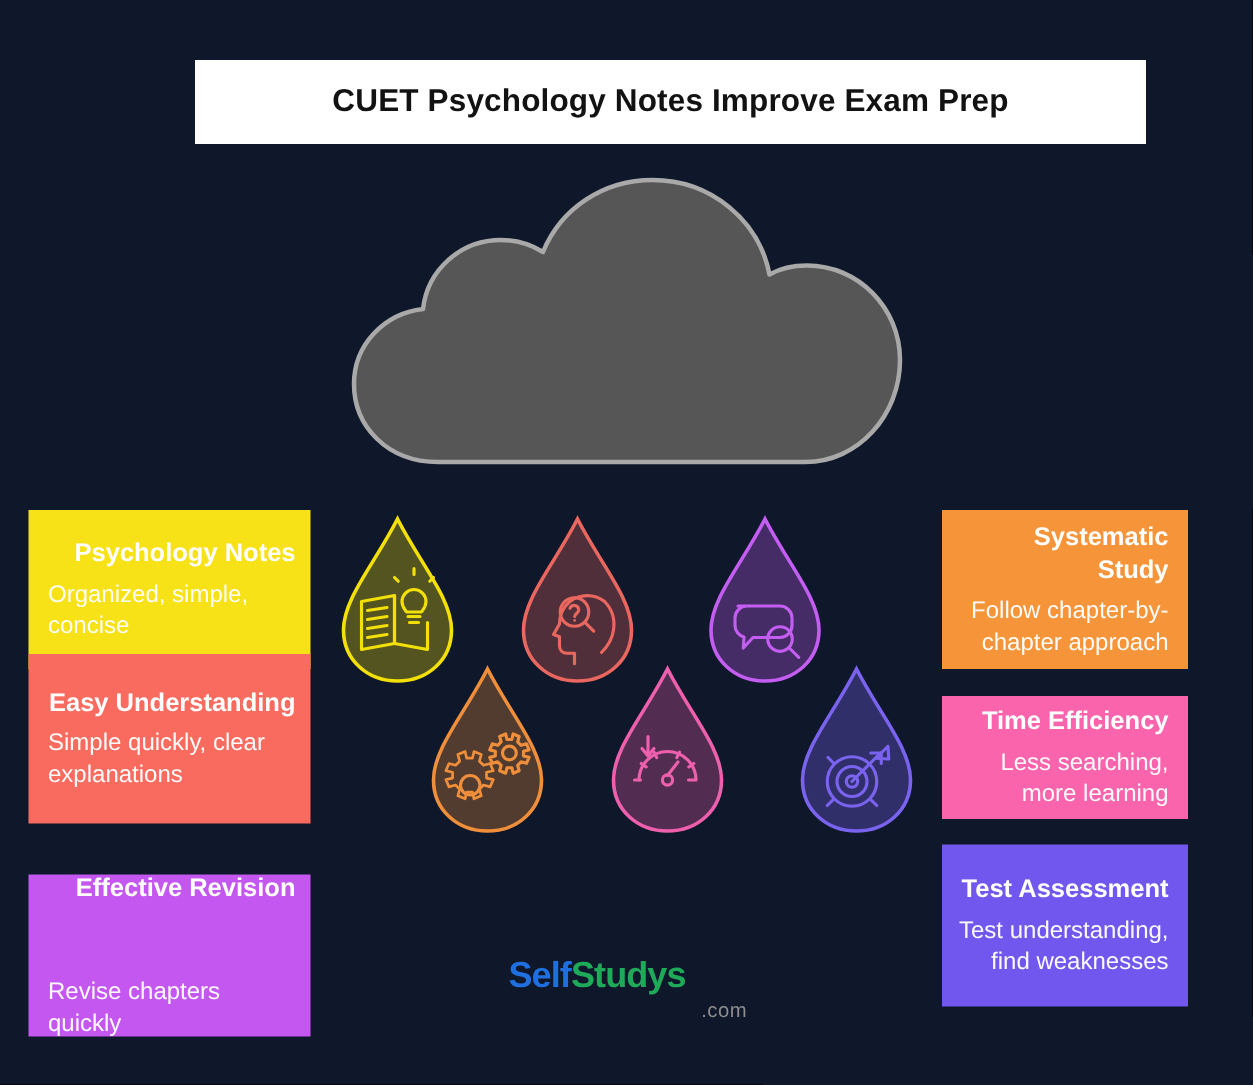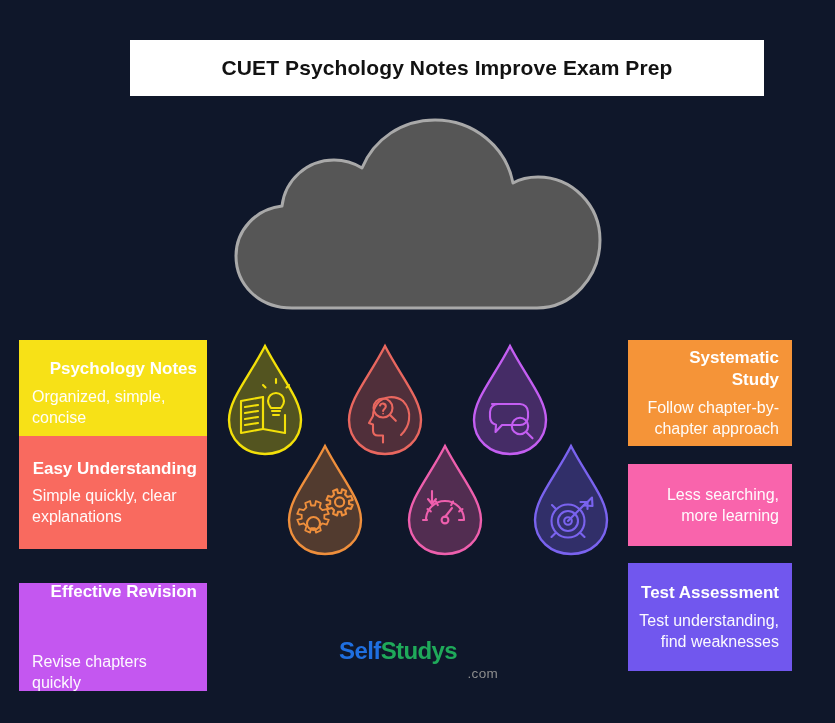--- a/index.html
+++ b/index.html
@@ -244,20 +244,21 @@
     <div class="card-title">Effective Revision</div>
     <div class="card-desc">Revise chapters quickly</div>
   </div>
 
   <div class="card right" style="top:340px; height:106px; background:#f59438;">
     <div class="card-title">Systematic Study</div>
     <div class="card-desc">Follow chapter-by-chapter approach</div>
   </div>
 
   <div class="card right" style="top:464px; height:82px; background:#f964ac;">
+    <div class="card-title">Time Efficiency</div>
     <div class="card-desc">Less searching, more learning</div>
   </div>
 
   <div class="card right" style="top:563px; height:108px; background:#7157ee;">
     <div class="card-title">Test Assessment</div>
     <div class="card-desc">Test understanding, find weaknesses</div>
   </div>
 
   <div class="logo">
     <div class="logo-main"><span class="logo-self">Self</span><span class="logo-studys">Studys</span></div>

